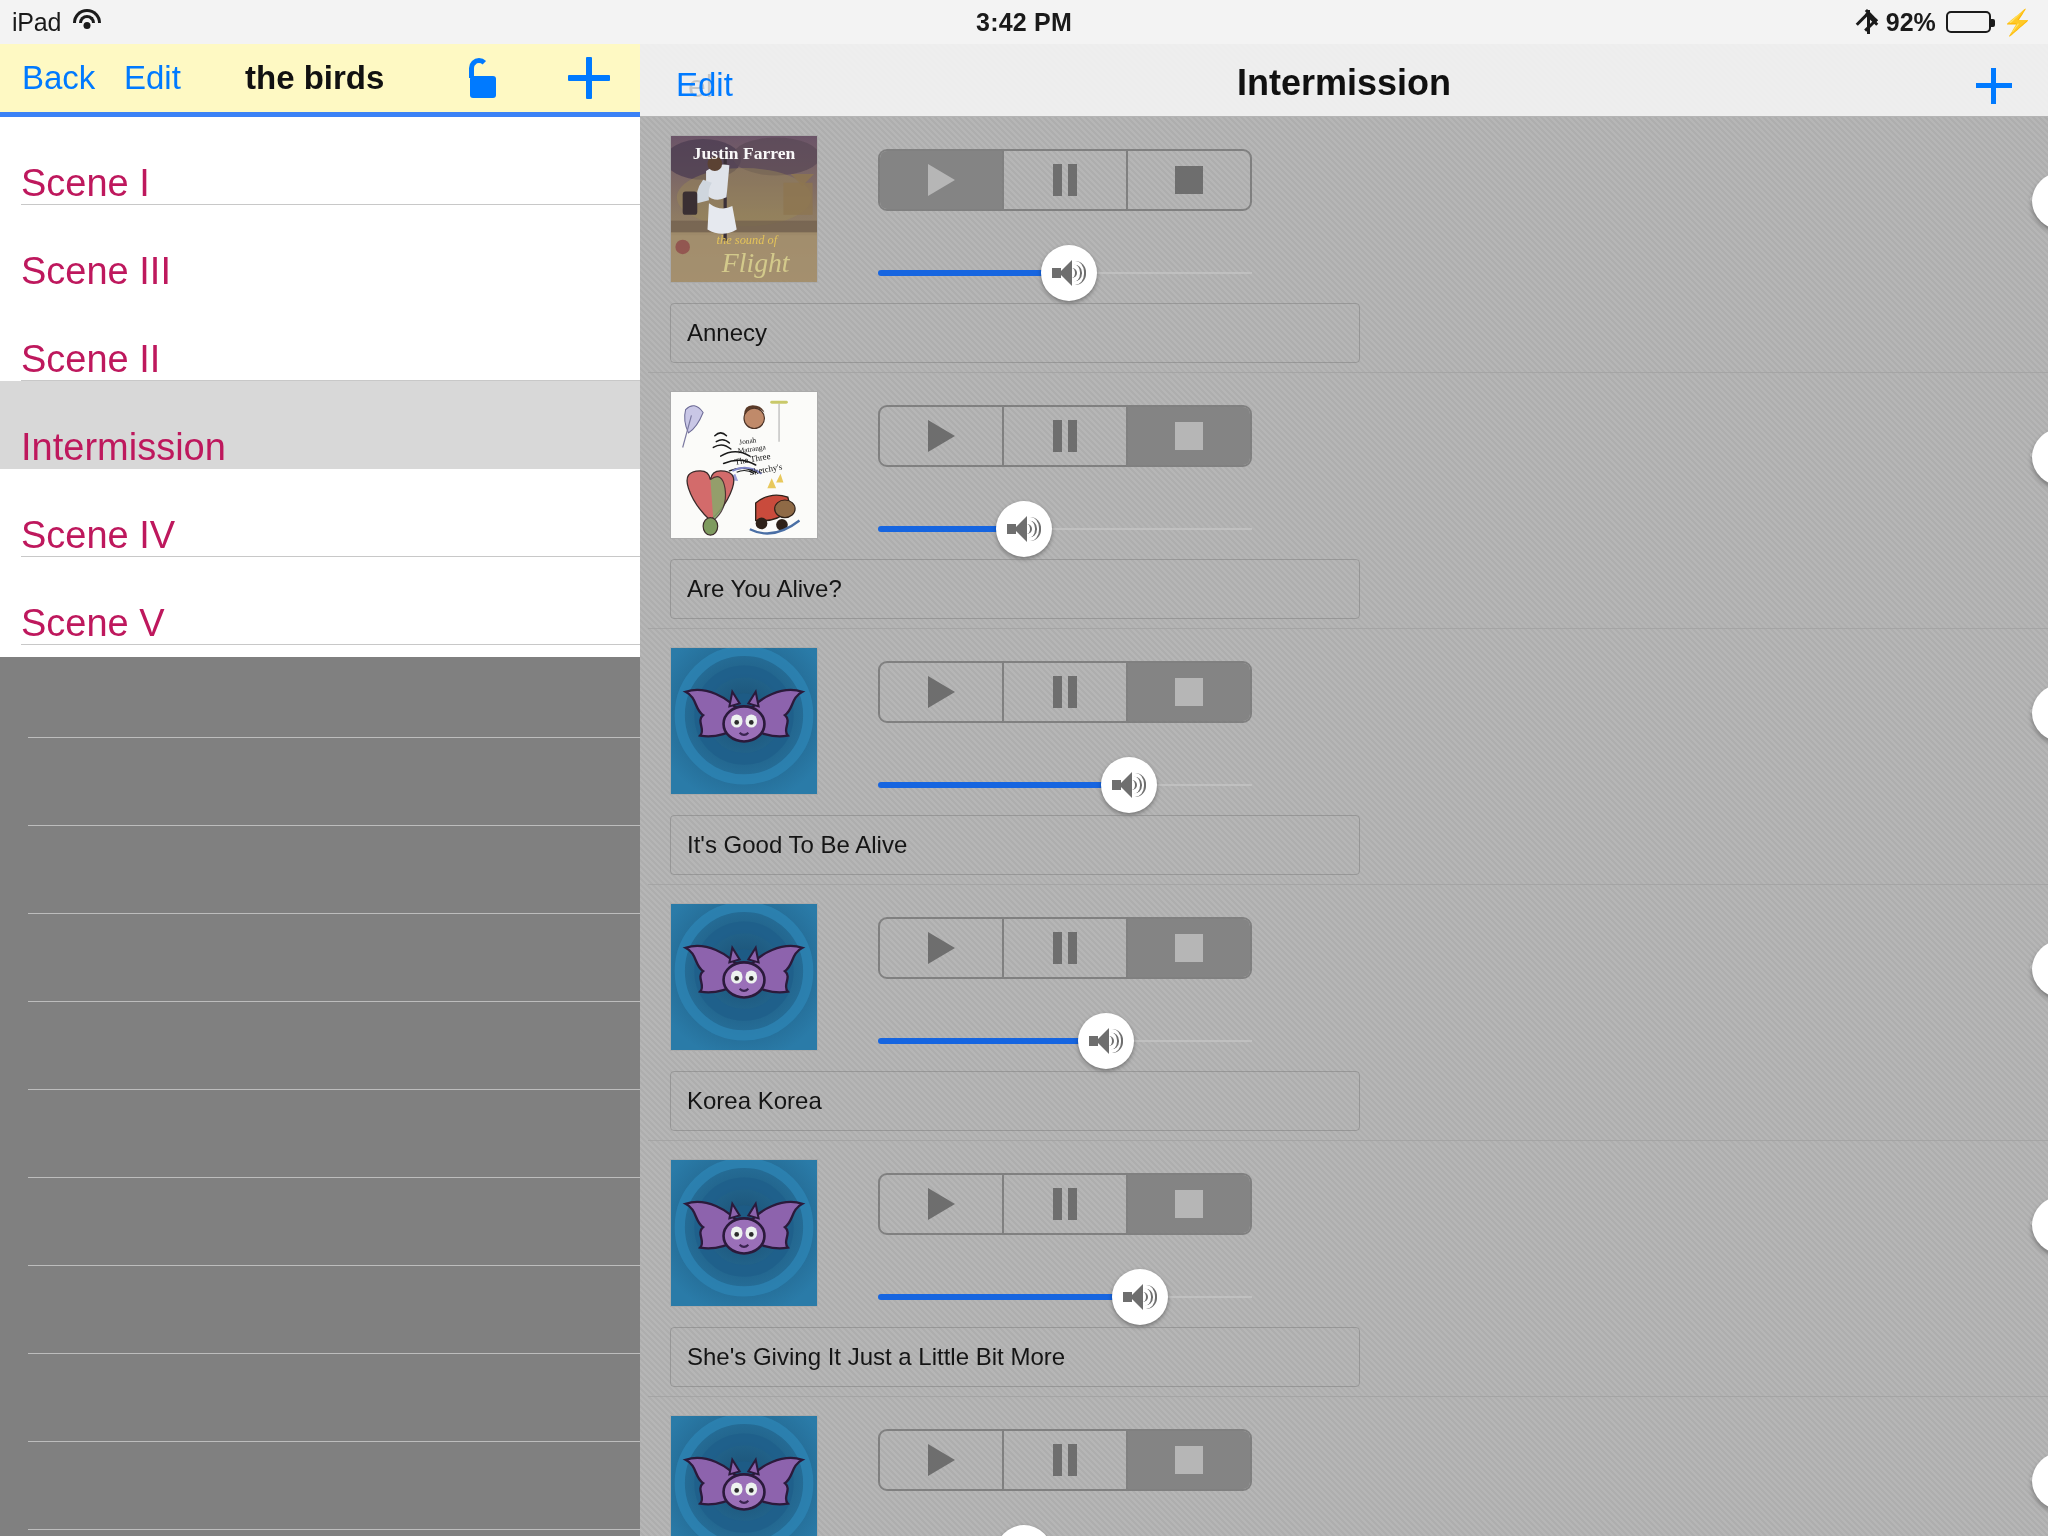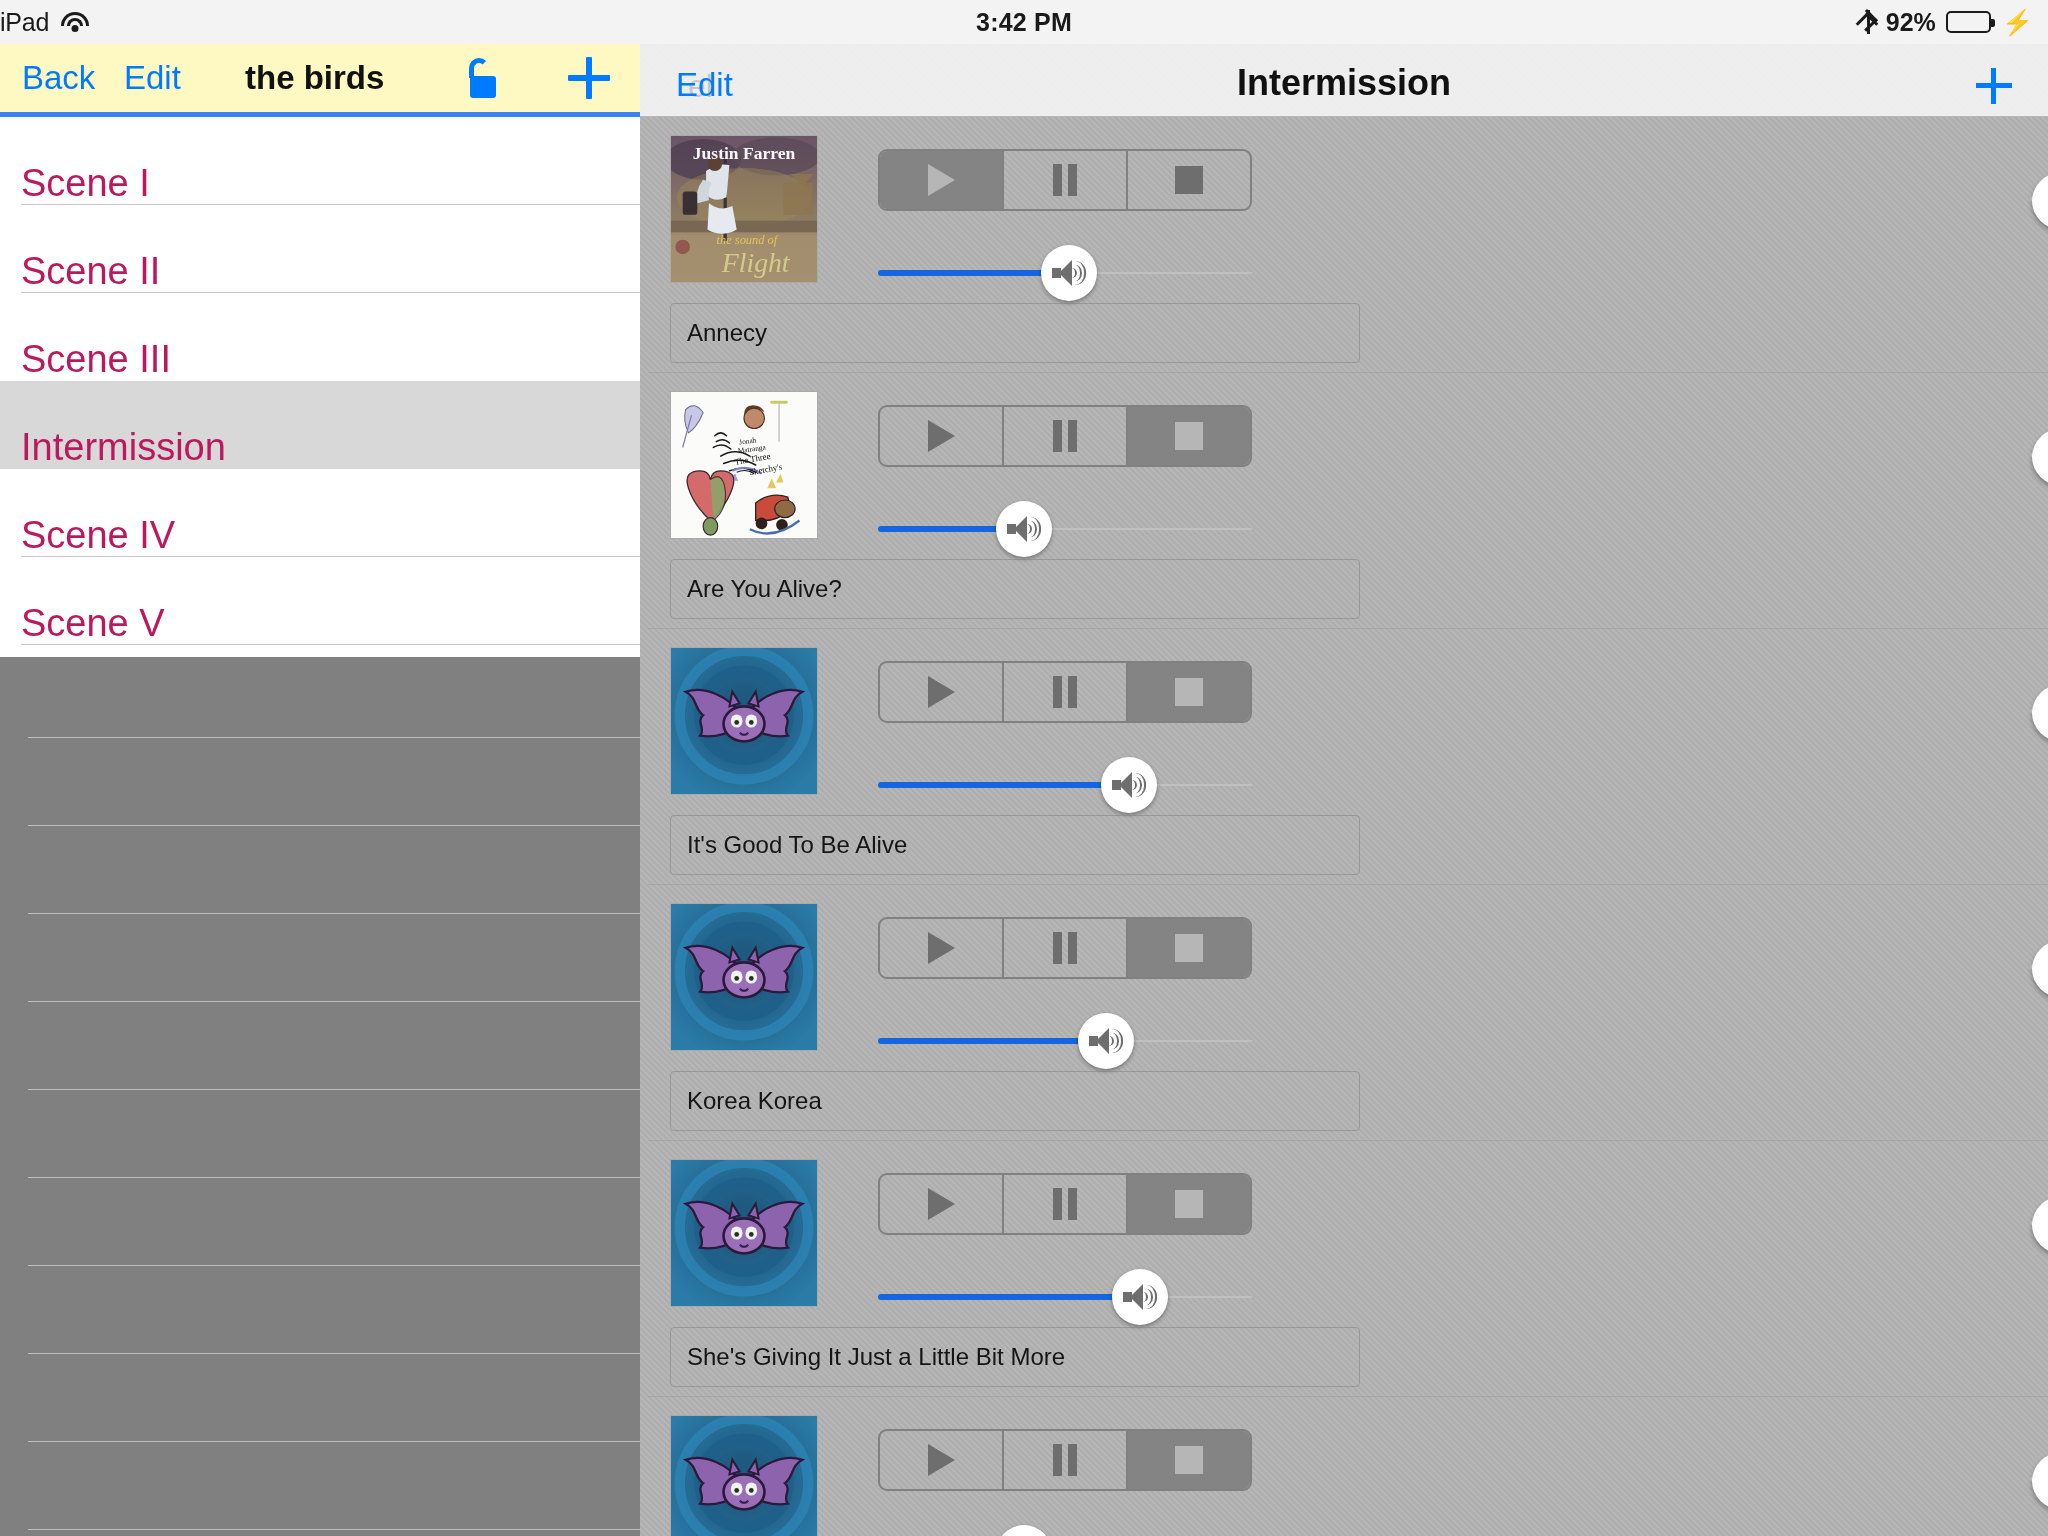--- a/index.html
+++ b/index.html
@@ -13,21 +13,21 @@
 
   
   .statusbar {
     position: absolute; top: 0; left: 0;
     width: 2048px; height: 44px;
     background: #f3f3f3;
     z-index: 50;
     display: flex; align-items: center;
     font-size: 24px; color: #1a1a1a;
   }
-  .sb-left { position: absolute; left: 0; display: flex; align-items: center; gap: 11px; }
+  .sb-left { position: absolute; left: 12px; display: flex; align-items: flex-start; gap: 11px; }
   .sb-ipad { font-size: 25px; letter-spacing: -0.2px; }
   .wifi-ic { display: inline-block; width: 30px; height: 22px; position: relative; }
   .wifi-ic i { position: absolute; left: 50%; border: 3.5px solid #1b1b1b; border-bottom: none;
                border-radius: 50% 50% 0 0 / 100% 100% 0 0; transform: translateX(-50%); }
   .wifi-ic i.a { width: 28px; height: 14px; bottom: 7px; border-width: 3.4px; }
   .wifi-ic i.b { width: 16px; height: 8px; bottom: 7px; border-width: 3.4px; }
   .wifi-ic i.c { width: 7px; height: 7px; bottom: 1px; border: none; background: #1b1b1b;
                  border-radius: 50%; }
   .sb-time { position: absolute; left: 0; right: 0; text-align: center; font-size: 25px; font-weight: 600; letter-spacing: 0.2px;}
   .sb-right { position: absolute; right: 14px; display: flex; align-items: center; gap: 10px; }
@@ -225,26 +225,26 @@
       <div class="gsep" style="top:696px"></div>
       <div class="gsep" style="top:784px"></div>
       <div class="gsep" style="top:872px"></div>
     </div>
 
     <div class="scene-list">
       <div class="scene-row">
         <span>Scene I</span>
         <span class="sep"></span>
       </div>
+      <div class="scene-row presel">
+        <span>Scene III</span>
+        <span class="sep"></span>
+      </div>
       <div class="scene-row">
         <span>Scene II</span>
-        <span class="sep"></span>
-      </div>
-      <div class="scene-row presel">
-        <span>Scene III</span>
         <span class="sep"></span>
       </div>
       <div class="scene-row sel">
         <span>Intermission</span>
         <span class="sep"></span>
       </div>
       <div class="scene-row">
         <span>Scene IV</span>
         <span class="sep"></span>
       </div>

